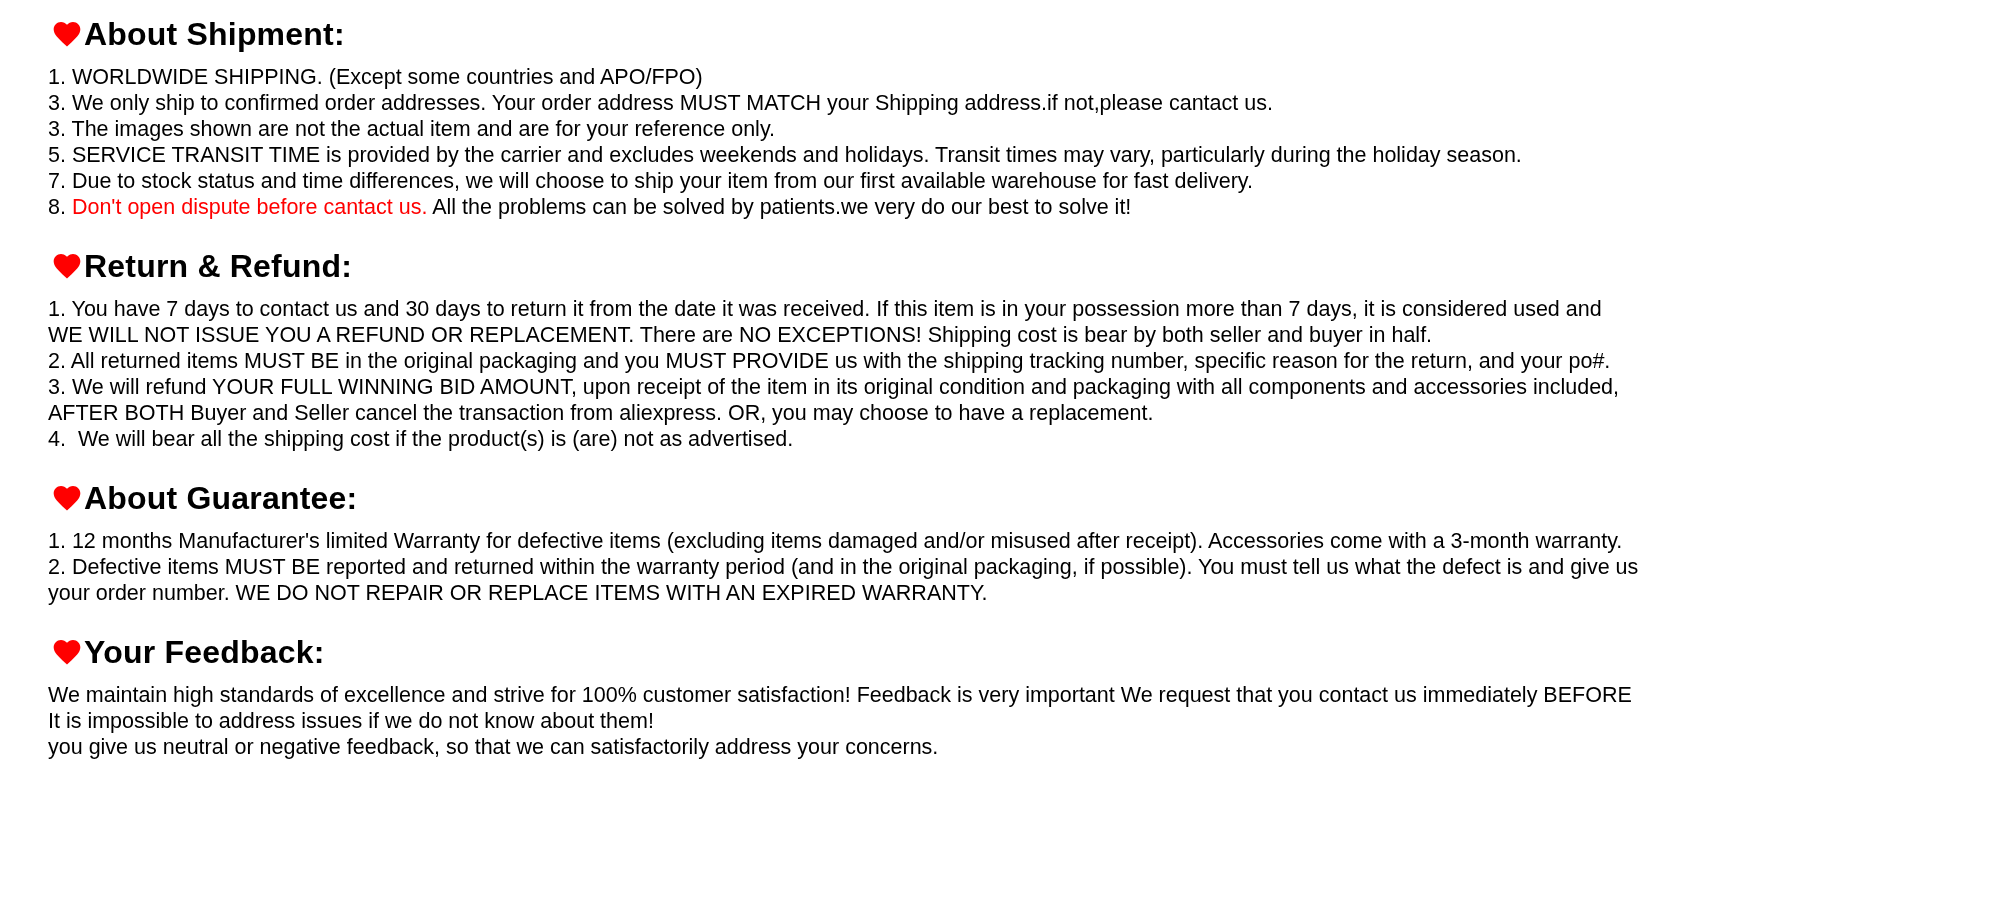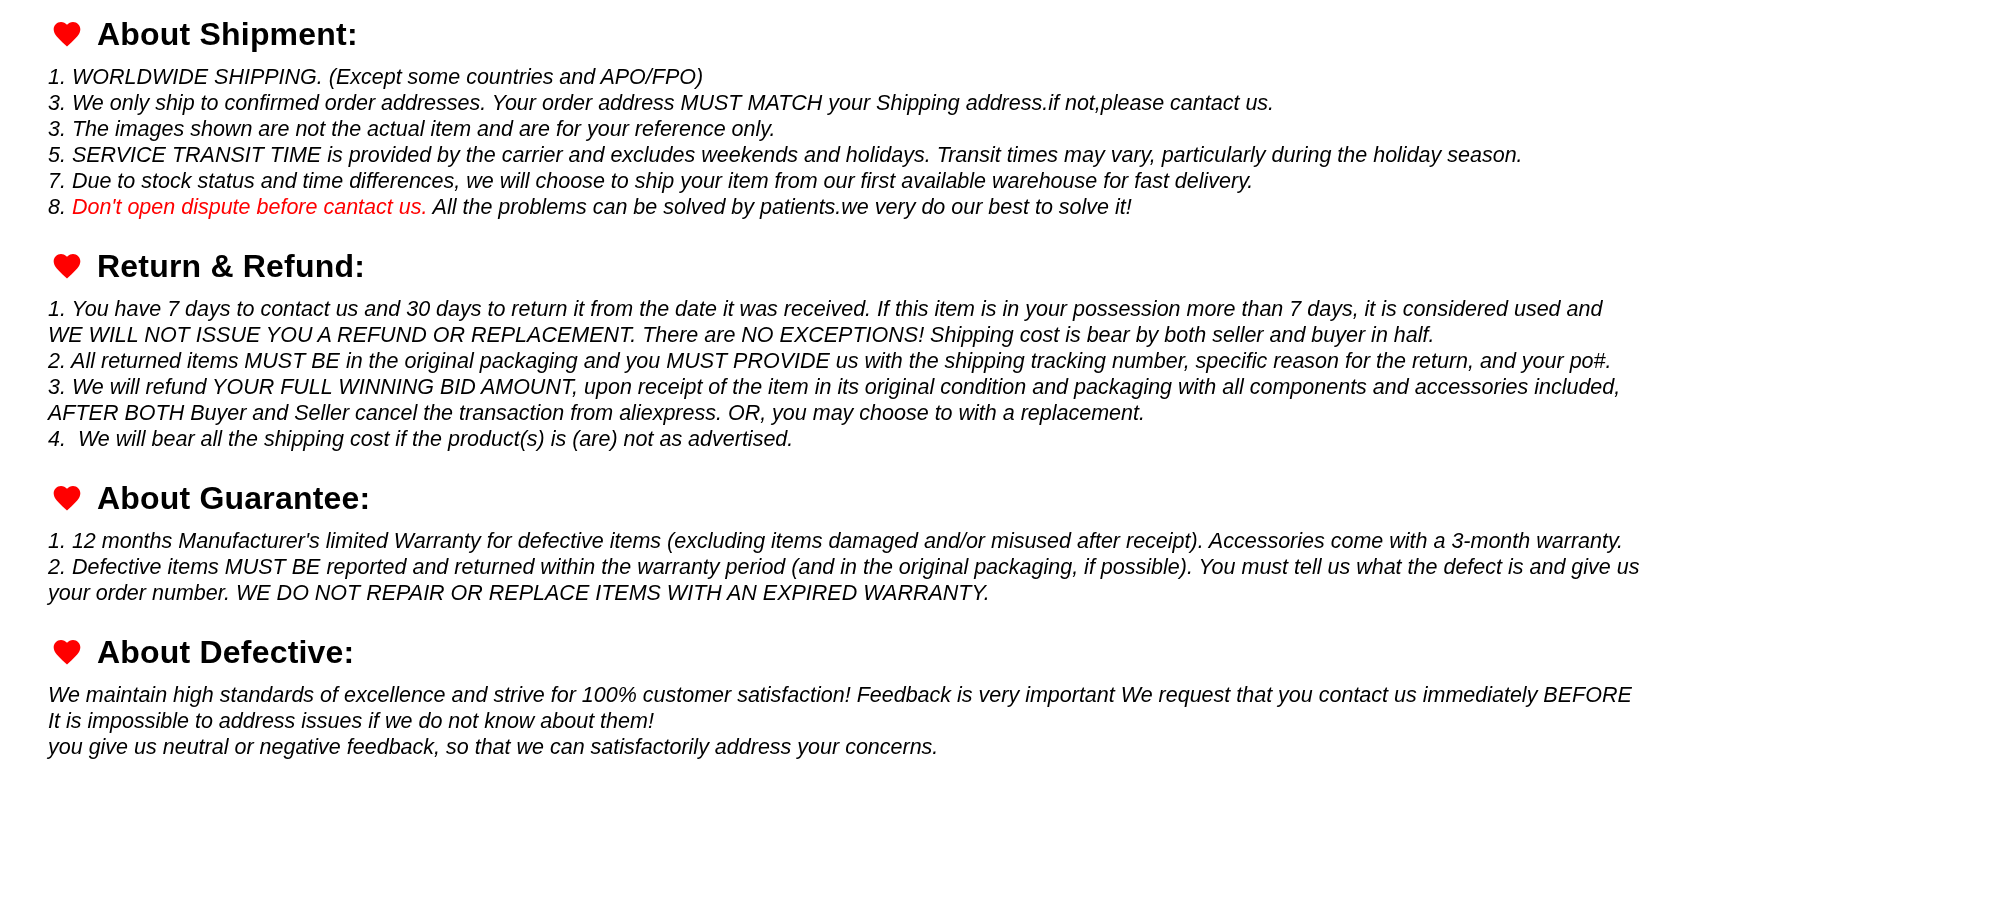--- a/index.html
+++ b/index.html
@@ -12,21 +12,20 @@
     color: var(--text-color);
     overflow: hidden;
   }
   .policy-content {
     padding: 12px 30px 0 48px;
   }
   .policy-section { margin-bottom: 24px; }
   .heading {
     display: flex;
     align-items: center;
-    gap: 13px;
     height: 44px;
     margin-left: 2px;
     text-align: center;
   }
   .heart {
     display: inline-flex;
     width: 34px;
     height: 32px;
     flex: 0 0 auto;
   }
@@ -35,21 +34,20 @@
     font-size: 32px;
     font-weight: bold;
     letter-spacing: 0.2px;
     white-space: nowrap;
   }
   .lines { margin-top: 8px; }
   .line {
     font-size: 21.5px;
     line-height: 26px;
     white-space: pre-wrap;
-    font-style: italic;
   }
   .line .red { color: var(--accent-red); }
 </style>
 </head>
 <body>
 
 <div class="policy-content">
   <section class="policy-section">
     <h2 class="heading">
       <span class="heart">
@@ -76,21 +74,21 @@
           <path d="M12 21.35l-1.45-1.32C5.4 15.36 2 12.28 2 8.5 2 5.42 4.42 3 7.5 3c1.74 0 3.41.81 4.5 2.09C13.09 3.81 14.76 3 16.5 3 19.58 3 22 5.42 22 8.5c0 3.78-3.4 6.86-8.55 11.54L12 21.35z"></path>
         </svg>
       </span>
       <span class="title">Return &amp; Refund:</span>
     </h2>
     <div class="lines">
         <div class="line"><span>1. You have 7 days to contact us and 30 days to return it from the date it was received. If this item is in your possession more than 7 days, it is considered used and</span></div>
         <div class="line"><span>WE WILL NOT ISSUE YOU A REFUND OR REPLACEMENT. There are NO EXCEPTIONS! Shipping cost is bear by both seller and buyer in half.</span></div>
         <div class="line"><span>2. All returned items MUST BE in the original packaging and you MUST PROVIDE us with the shipping tracking number, specific reason for the return, and your po#.</span></div>
         <div class="line"><span>3. We will refund YOUR FULL WINNING BID AMOUNT, upon receipt of the item in its original condition and packaging with all components and accessories included,</span></div>
-        <div class="line"><span>AFTER BOTH Buyer and Seller cancel the transaction from aliexpress. OR, you may choose to with a replacement.</span></div>
+        <div class="line"><span>AFTER BOTH Buyer and Seller cancel the transaction from aliexpress. OR, you may choose to have a replacement.</span></div>
         <div class="line"><span>4.  We will bear all the shipping cost if the product(s) is (are) not as advertised.</span></div>
       </div>
   </section>
 
   <section class="policy-section">
     <h2 class="heading">
       <span class="heart">
         <svg viewBox="0 0 24 24" aria-hidden="true">
           <path d="M12 21.35l-1.45-1.32C5.4 15.36 2 12.28 2 8.5 2 5.42 4.42 3 7.5 3c1.74 0 3.41.81 4.5 2.09C13.09 3.81 14.76 3 16.5 3 19.58 3 22 5.42 22 8.5c0 3.78-3.4 6.86-8.55 11.54L12 21.35z"></path>
         </svg>
@@ -104,21 +102,21 @@
       </div>
   </section>
 
   <section class="policy-section">
     <h2 class="heading">
       <span class="heart">
         <svg viewBox="0 0 24 24" aria-hidden="true">
           <path d="M12 21.35l-1.45-1.32C5.4 15.36 2 12.28 2 8.5 2 5.42 4.42 3 7.5 3c1.74 0 3.41.81 4.5 2.09C13.09 3.81 14.76 3 16.5 3 19.58 3 22 5.42 22 8.5c0 3.78-3.4 6.86-8.55 11.54L12 21.35z"></path>
         </svg>
       </span>
-      <span class="title">About Defective:</span>
+      <span class="title">Your Feedback:</span>
     </h2>
     <div class="lines">
         <div class="line"><span>We maintain high standards of excellence and strive for 100% customer satisfaction! Feedback is very important We request that you contact us immediately BEFORE</span></div>
         <div class="line"><span>It is impossible to address issues if we do not know about them!</span></div>
         <div class="line"><span>you give us neutral or negative feedback, so that we can satisfactorily address your concerns.</span></div>
       </div>
   </section>
 </div>
 
 </body></html>

